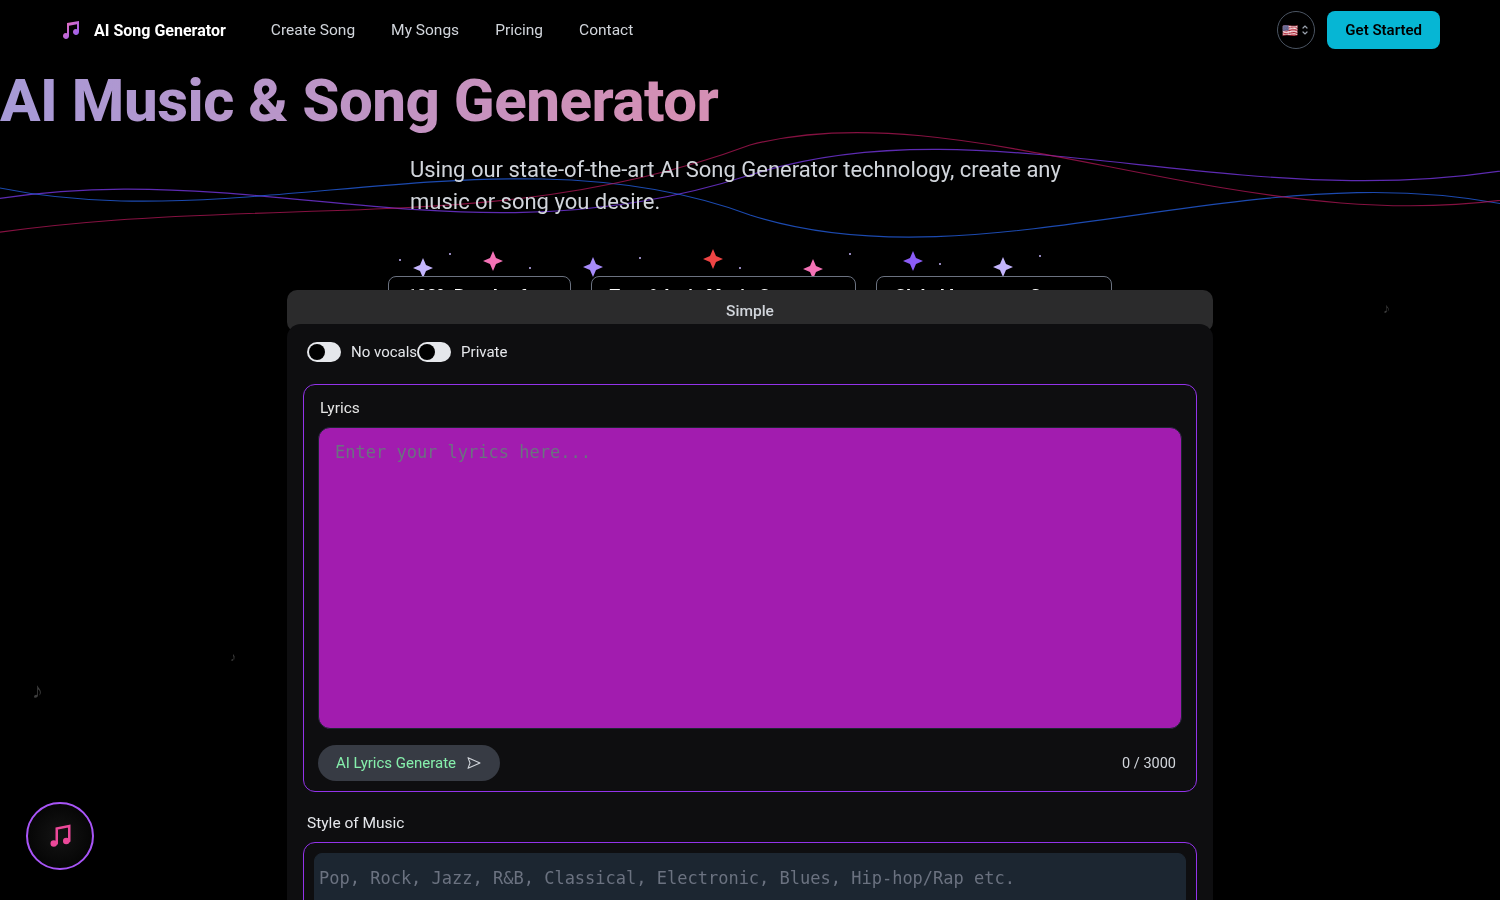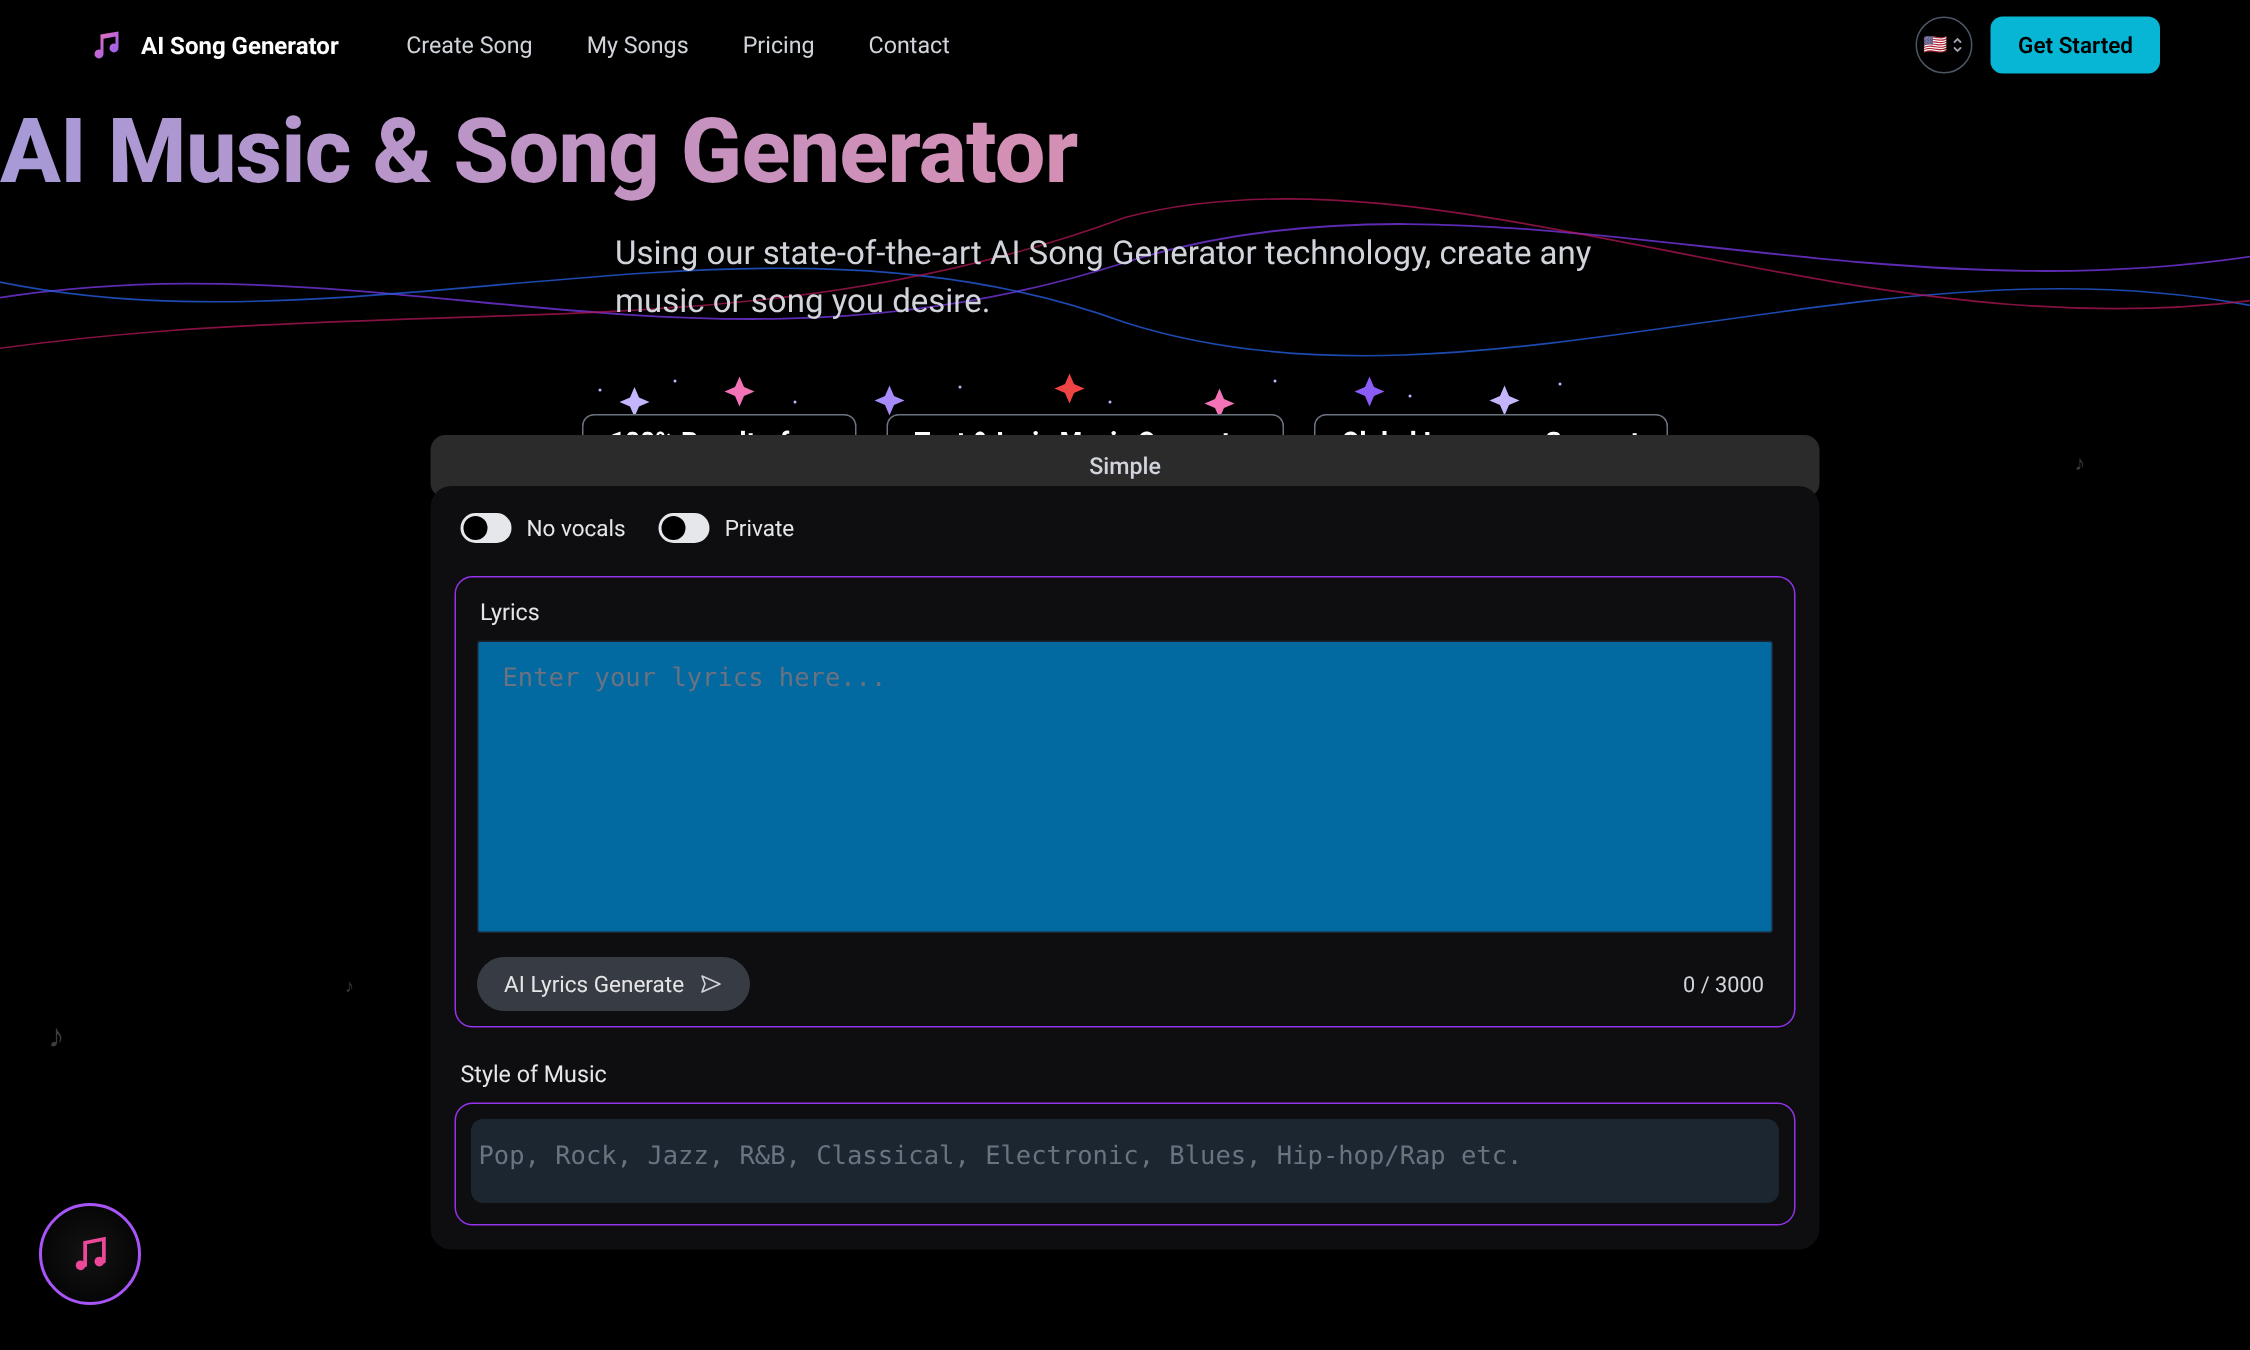--- a/index.html
+++ b/index.html
@@ -98,54 +98,54 @@
 
   
   .panel {
     position: absolute; top: 324px; left: 50%; transform: translateX(-50%);
     width: 926px;
     background: #0e0e10;
     border-radius: 14px;
     padding: 18px 16px 16px 16px;
     z-index: 20;
   }
-  .toggles { display: flex; gap: 22px; align-items: center; margin-left: 4px; }
+  .toggles { display: flex; align-items: center; margin-left: 4px; }
   .toggle { display: flex; align-items: center; gap: 10px; }
   .switch {
     width: 34px; height: 20px; background: #e5e7eb; border-radius: 999px;
     position: relative; cursor: pointer;
   }
   .switch .knob {
     position: absolute; top: 2px; left: 2px;
     width: 16px; height: 16px; border-radius: 999px;
     background: #000;
   }
   .toggle-label { font-size: 15px; color: #e5e7eb; }
 
   .lyrics-card {
     margin-top: 22px;
     border: 1px solid #9333ea; border-radius: 12px;
     padding: 14px 14px 10px 14px;
   }
   .field-label { font-size: 15.5px; color: #e5e5e5; margin-bottom: 10px; margin-left: 2px; }
   .lyrics-ta {
-    width: 100%; height: 195px;
-    background: #0369a1; border: 1px solid #1c2631;
-    border-radius: 2px; resize: none;
+    width: 100%; height: 302px;
+    background: #a21caf; border: 1px solid #1c2631;
+    border-radius: 12px; resize: none;
     padding: 14px 16px; font-size: 17px; color: #e5e7eb;
     outline: none;
   }
   .lyrics-ta::placeholder { color: #6b7280; }
   .lyrics-footer {
     display: flex; align-items: center; justify-content: space-between;
     margin-top: 12px;
   }
   .ai-gen-btn {
     display: inline-flex; align-items: center; gap: 10px;
-    background: #373b44; color: #e5e5e5;
+    background: #373b44; color: #86efac;
     border-radius: 999px; padding: 9px 18px;
     font-size: 15px; cursor: pointer;
   }
   .counter { font-size: 14.5px; color: #d1d5db; padding-right: 6px; }
 
   .style-label { margin-top: 22px; font-size: 15.5px; color: #e5e7eb; margin-left: 4px; }
   .style-card {
     margin-top: 10px;
     border: 1px solid #9333ea; border-radius: 12px;
     padding: 10px;

